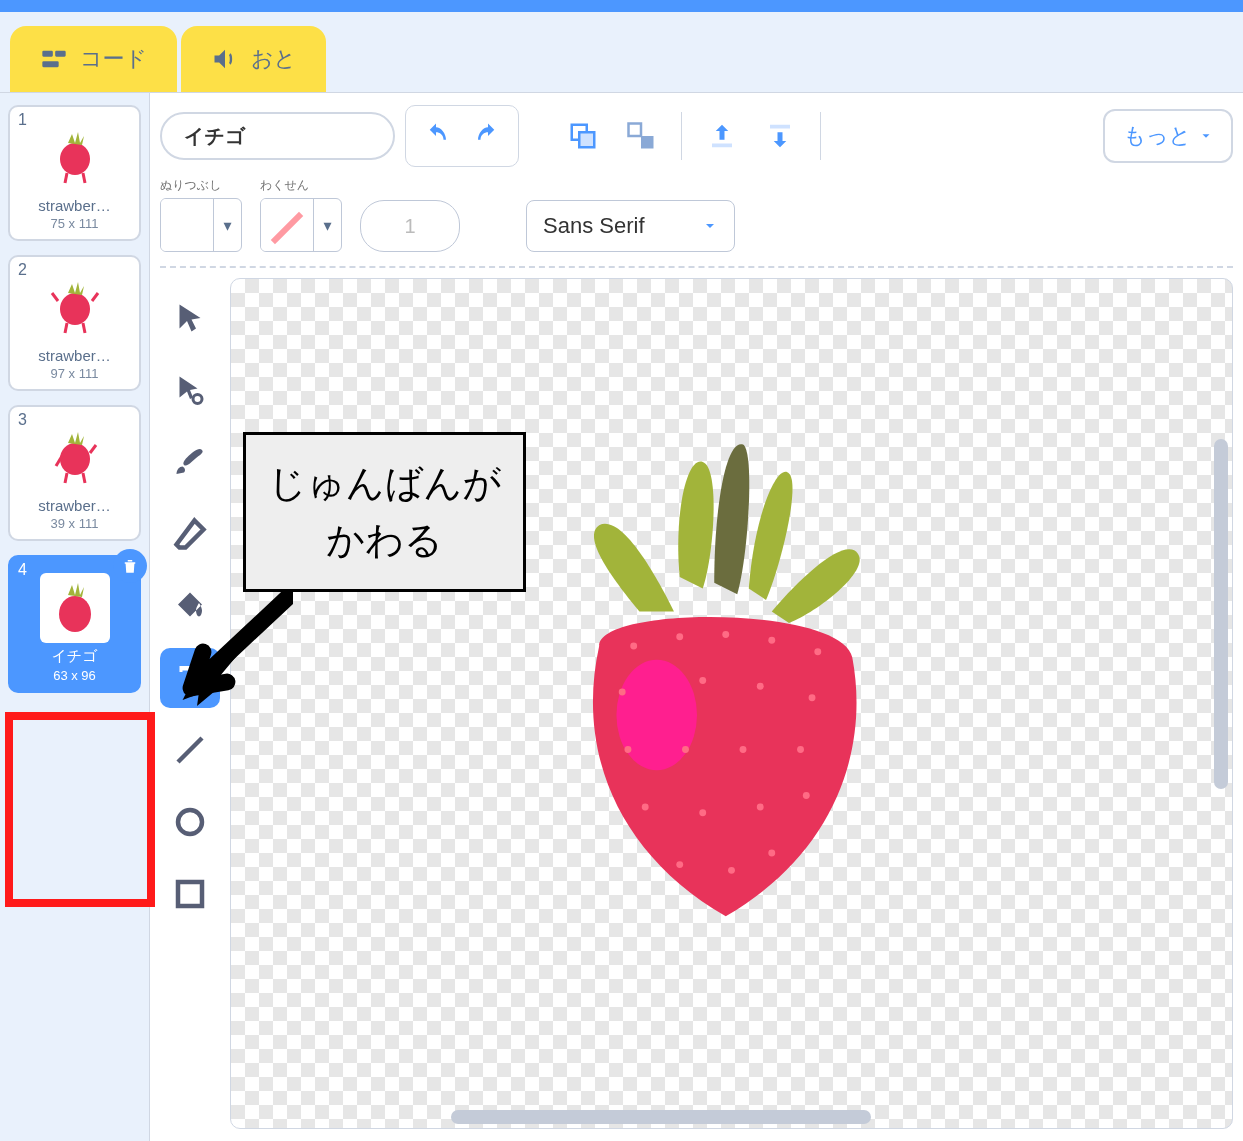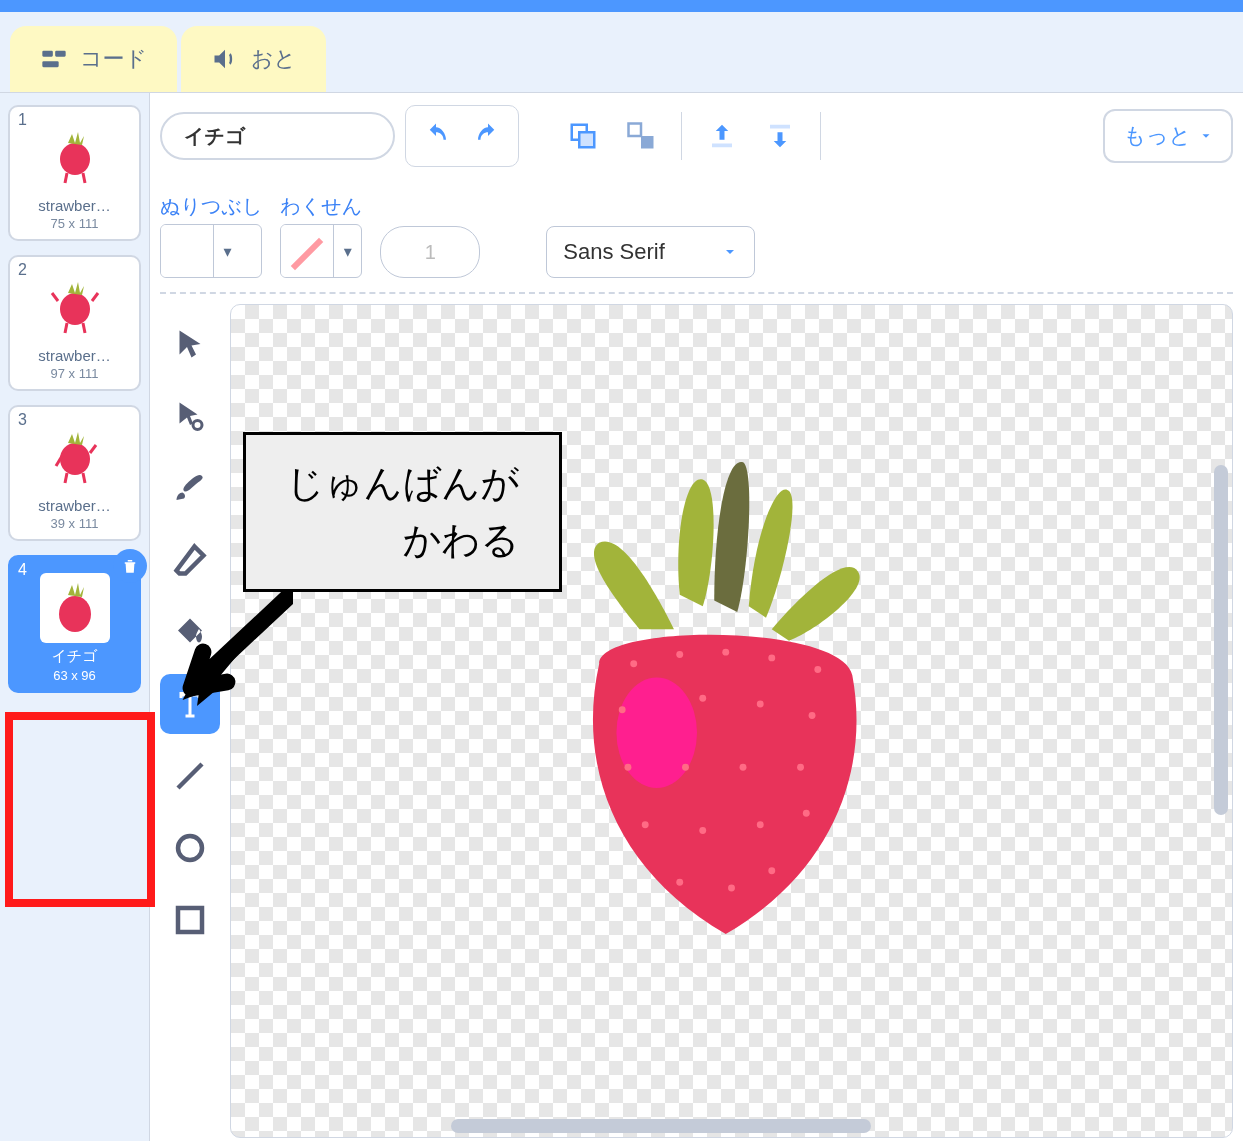--- a/index.html
+++ b/index.html
@@ -21,21 +21,21 @@
   }
   .tab {
     display: flex;
     align-items: center;
     gap: 12px;
     padding: 18px 30px;
     border-radius: 16px 16px 0 0;
     font-size: 22px;
     color: #5a6f8c;
     cursor: pointer;
-    background: #fef9c3;
+    background: #fde047;
     margin-right: 4px;
   }
   .tab.active { background: #fff; color: #4c97ff; }
   .tab-icon { width: 28px; height: 28px; }
   .main {
     display: flex;
     height: calc(100% - 92px);
     background: #fff;
     border-top: 1px solid #d0d7e3;
   }
@@ -161,21 +161,21 @@
     text-align: right;
   }
   .prop-row {
     display: flex;
     align-items: flex-end;
     gap: 18px;
     padding-bottom: 14px;
     border-bottom: 2px dashed #d0d7e3;
   }
   .prop-group { display: flex; flex-direction: column; gap: 4px; }
-  .prop-label { font-size: 20px; color: #3b82f6; margin-top: 16px; }
+  .prop-label { font-size: 12px; color: #737373; }
   .swatch {
     display: flex;
     border: 1px solid #bfc8d8;
     border-radius: 6px;
     overflow: hidden;
   }
   .swatch-box { width: 52px; height: 52px; background: #fff; }
   .swatch-arrow {
     width: 28px; height: 52px;
     display: flex;
@@ -269,23 +269,23 @@
     border-radius: 7px;
   }
   .callout {
     position: absolute;
     left: 243px; top: 432px;
     z-index: 20;
   }
   .callout-box {
     border: 3px solid #000;
     background: #eee;
-    padding: 20px 40px;
+    padding: 20px 22px;
     font-size: 38px;
-    text-align: right;
+    text-align: center;
     line-height: 1.5;
   }
   .callout-arrow {
     position: absolute;
     left: -70px; top: 160px;
   }
 </style>
 </head>
 <body>
 

